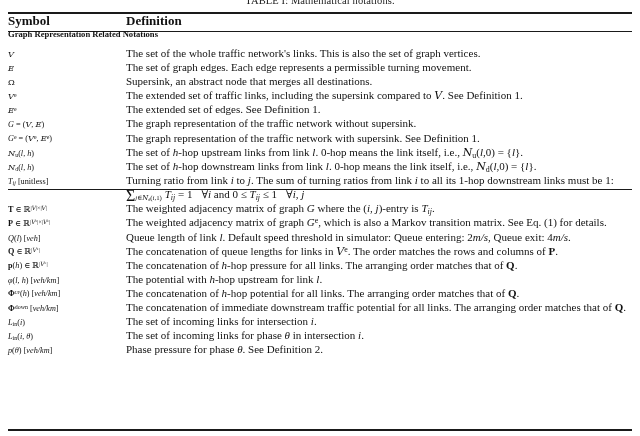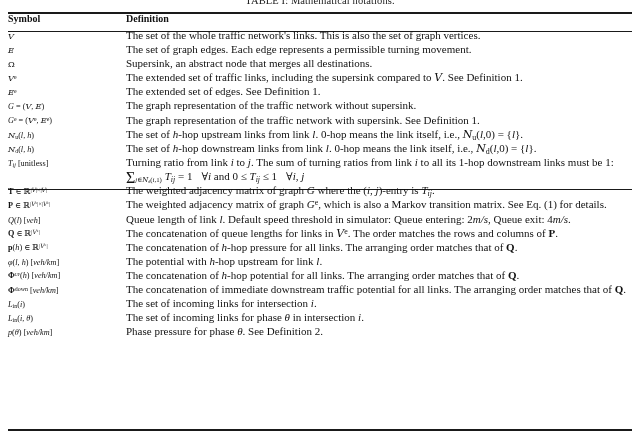--- a/index.html
+++ b/index.html
@@ -60,21 +60,21 @@
   table.notations td {
     padding: 0;
     vertical-align: baseline;
     white-space: nowrap;
   }
   col.c-sym { width: 118px; }
   col.c-def { width: 506px; }
 
   .hdr td {
     font-weight: bold;
-    font-size: 10px;
+    font-size: 13px;
     height: 16px;
     padding-bottom: 2px;
   }
   .sect td {
     font-weight: bold;
     font-size: 8.6px;
     height: 18px;
     padding-top: 4px;
     padding-bottom: 1px;
   }
@@ -126,20 +126,23 @@
         <col class="c-sym">
         <col class="c-def">
       </colgroup>
     <tbody>
 
       <tr class="hdr">
         <td>Symbol</td>
         <td>Definition</td>
       </tr>
 
+      <tr class="sect">
+        <td colspan="2">Graph Representation Related Notations</td>
+      </tr>
 
       <tr class="row">
         <td class="sym"><span class="cal">V</span></td>
         <td class="def">The set of the whole traffic network's links. This is also the set of graph vertices.</td>
       </tr>
 
       <tr class="row">
         <td class="sym"><span class="cal">E</span></td>
         <td class="def">The set of graph edges. Each edge represents a permissible turning movement.</td>
       </tr>

